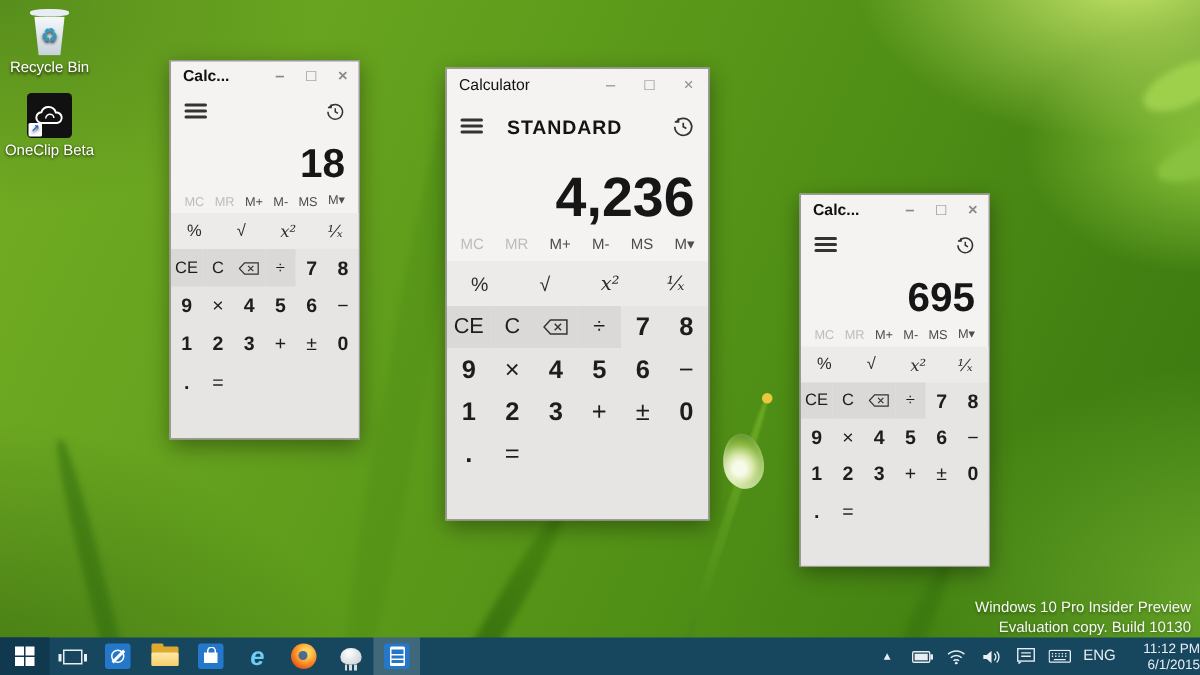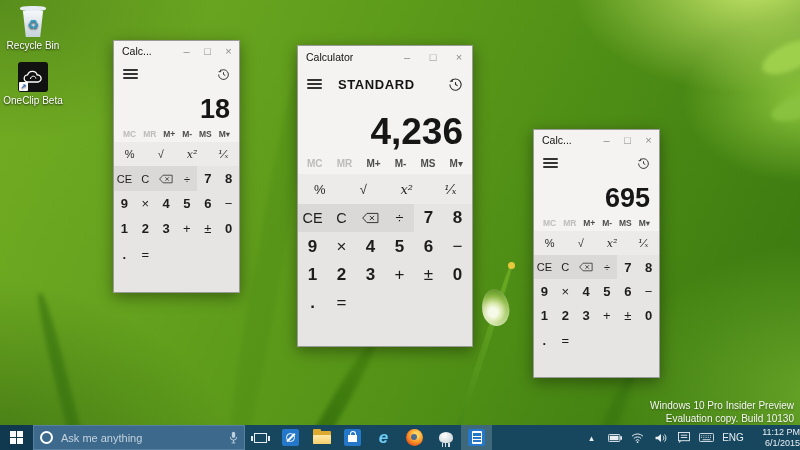--- a/index.html
+++ b/index.html
@@ -46,38 +46,38 @@
     color:#1d62c9;font-size:7px;line-height:9px;text-align:center;font-weight:bold;}
 
   
   .watermark{position:absolute;right:6px;top:400px;text-align:right;color:rgba(255,255,255,.95);
     font-size:10px;line-height:12.5px;text-shadow:0 1px 2px rgba(0,0,0,.35);}
 
   
   .calc{position:absolute;display:flex;flex-direction:column;background:#f4f3f1;
     border:1px solid rgba(80,80,80,.55);box-shadow:0 4px 14px rgba(0,0,0,.38);color:#1f1f1f;}
   .tbar{display:flex;align-items:center;padding:0 0 0 8px;flex:none;}
-  .small .tbar{height:20px;}  .large .tbar{height:22px;}
+  .small .tbar{height:20px;font-weight:bold;}  .large .tbar{height:22px;}
   .ttl{font-size:10.5px;color:#111;white-space:nowrap;overflow:hidden;}
   .wc{margin-left:auto;display:flex;}
   .wc .c{width:21px;text-align:center;color:#8a8a8a;font-size:11px;line-height:20px;}
   .large .wc .c{width:26px;line-height:22px;}
   .mrow{display:flex;align-items:center;padding:0 9px;flex:none;}
   .small .mrow{height:26px;} .large .mrow{height:32px;}
   .ham{display:inline-flex;flex-direction:column;justify-content:space-between;width:15px;height:10px;}
   .ham i{display:block;height:2px;background:#333;border-radius:1px;}
   .mode{font-size:13px;font-weight:700;letter-spacing:.6px;margin-left:16px;color:#141414;}
   .hist{margin-left:auto;display:flex;align-items:center;}
   .disp{display:flex;align-items:flex-end;justify-content:flex-end;padding:0 9px 2px 9px;
     font-weight:600;color:#161616;line-height:1;flex:none;}
   .small .disp{height:38px;font-size:27px;}
   .large .disp{height:52px;font-size:37px;}
   .mem{display:flex;justify-content:space-between;align-items:center;padding:0 9px;flex:none;}
   .small .mem{height:17px;font-size:8.5px;} .large .mem{height:22px;font-size:10px;}
-  .mb{color:#4d4d4d;font-weight:700;}
+  .mb{color:#4d4d4d;font-weight:400;}
   .mb.dim{color:#bdbcba;}
   .fnr{display:grid;grid-template-columns:repeat(4,1fr);background:#edebe9;flex:none;}
   .small .fnr{height:24px;font-size:11px;} .large .fnr{height:30px;font-size:13px;}
   .fnr .k{display:flex;align-items:center;justify-content:center;color:#2b2b2b;}
   .fnr .ital{font-style:italic;font-family:"DejaVu Serif","Liberation Serif",serif;}
   .pad{flex:1;display:grid;grid-template-columns:repeat(6,1fr);grid-template-rows:repeat(5,1fr);background:#e7e5e3;}
   .pad .k{display:flex;align-items:center;justify-content:center;color:#1d1d1d;}
   .small .pad{font-size:13px;} .large .pad{font-size:17px;}
   .pad .ce{background:#dbd9d7;font-size:.85em;}
   .pad .dig{font-weight:600;}
@@ -374,31 +374,20 @@
 
   <div class="taskbar">
     <div class="start">
       <span class="winflag">
           <i></i>
           <i></i>
           <i></i>
           <i></i>
         </span>
     </div>
-    <div class="search">
-      <span class="cring"></span>
-      <span class="sph">Ask me anything</span>
-      <span class="micw">
-        <svg width="9" height="13" viewBox="0 0 10 14">
-            <rect x="3.2" y="0.5" width="3.6" height="7" rx="1.8" fill="#bcd0de"></rect>
-            <path d="M1.5 6.5a3.5 3.5 0 0 0 7 0" fill="none" stroke="#bcd0de" stroke-width="1.1"></path>
-            <path d="M5 10v2.5M3 13h4" stroke="#bcd0de" stroke-width="1.1"></path>
-          </svg>
-      </span>
-    </div>
     <div class="tview">
       <span class="tv"></span>
     </div>
     <div class="pins">
       <div class="pin">
         <span class="tile blue">
             <span class="hubring"></span>
           </span>
       </div>
       <div class="pin">

